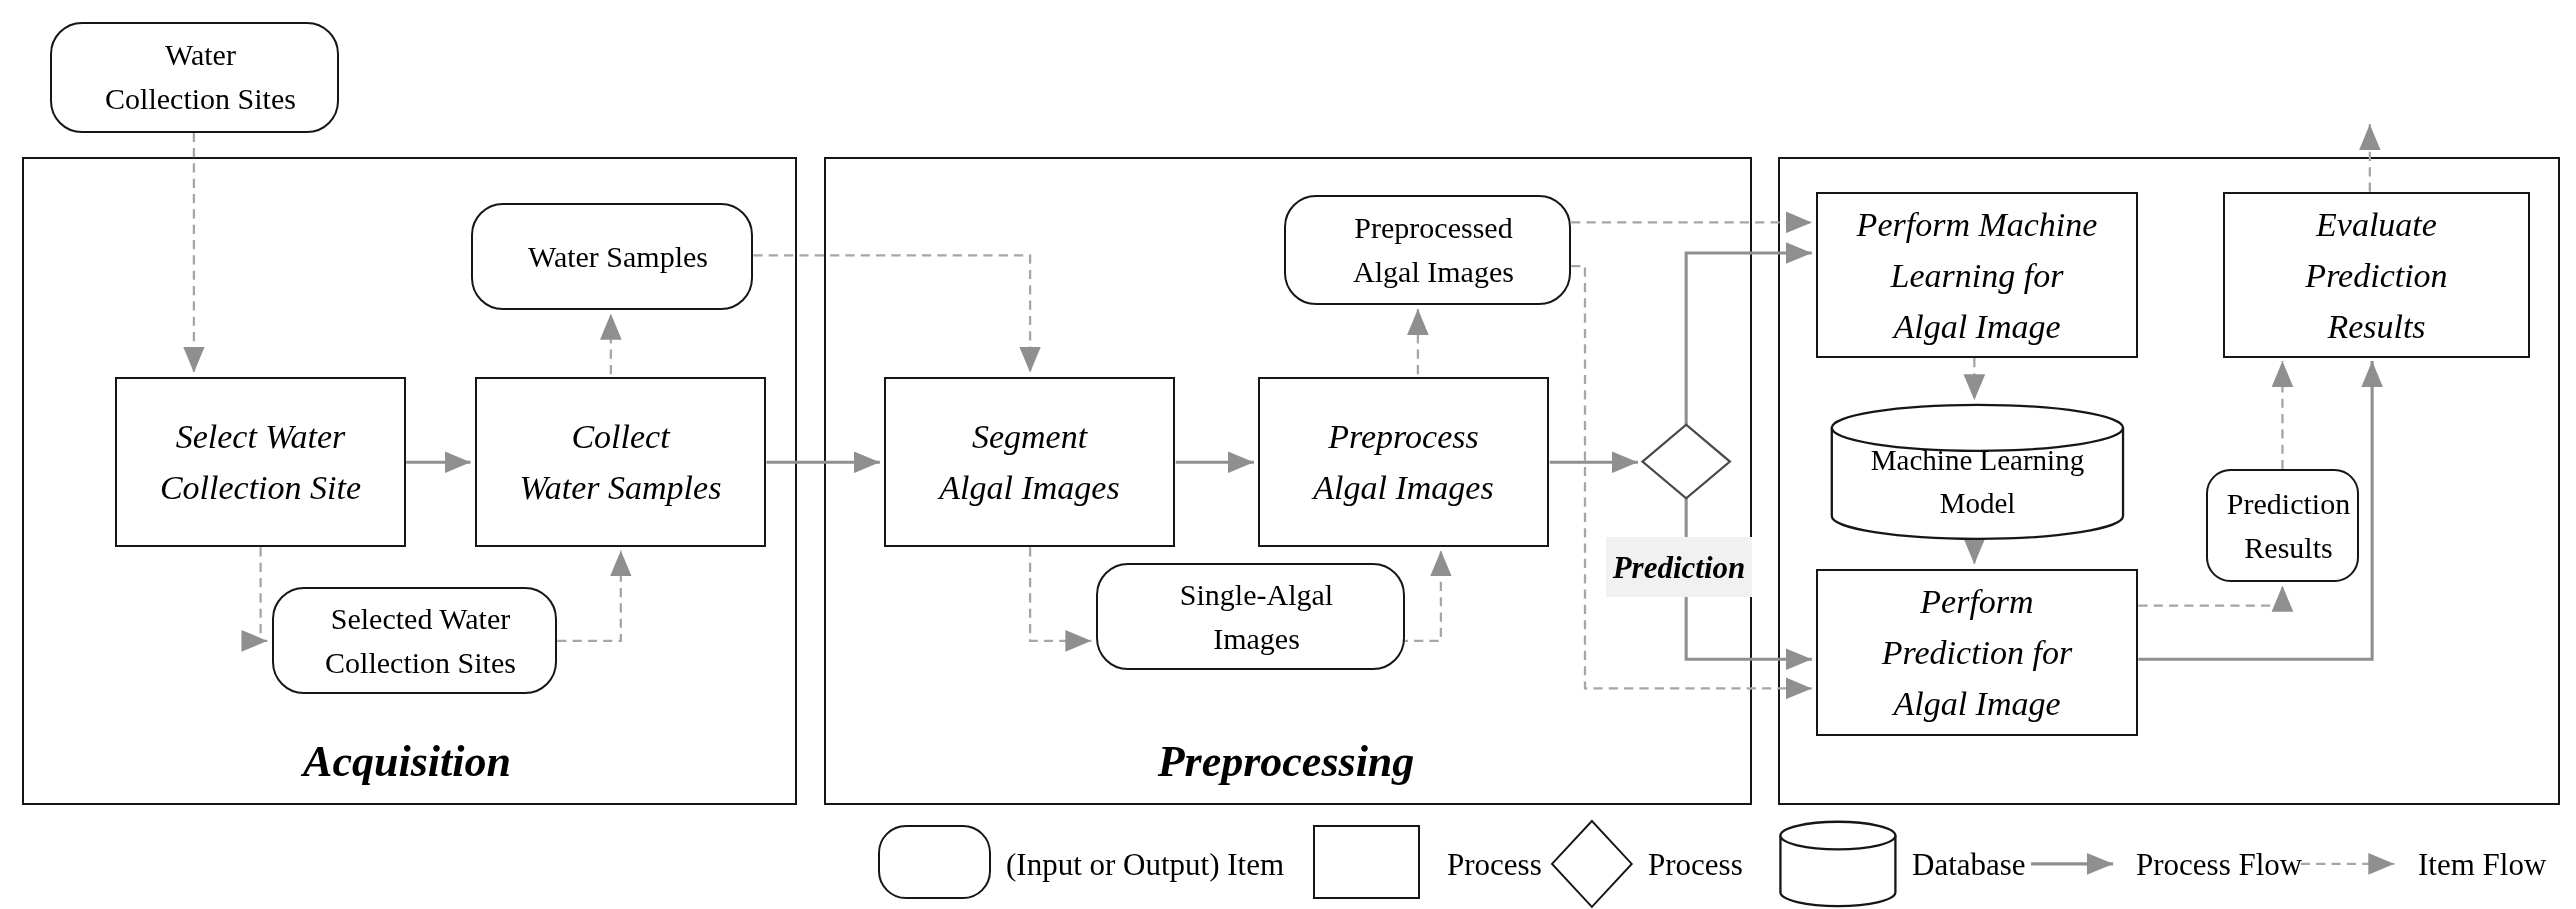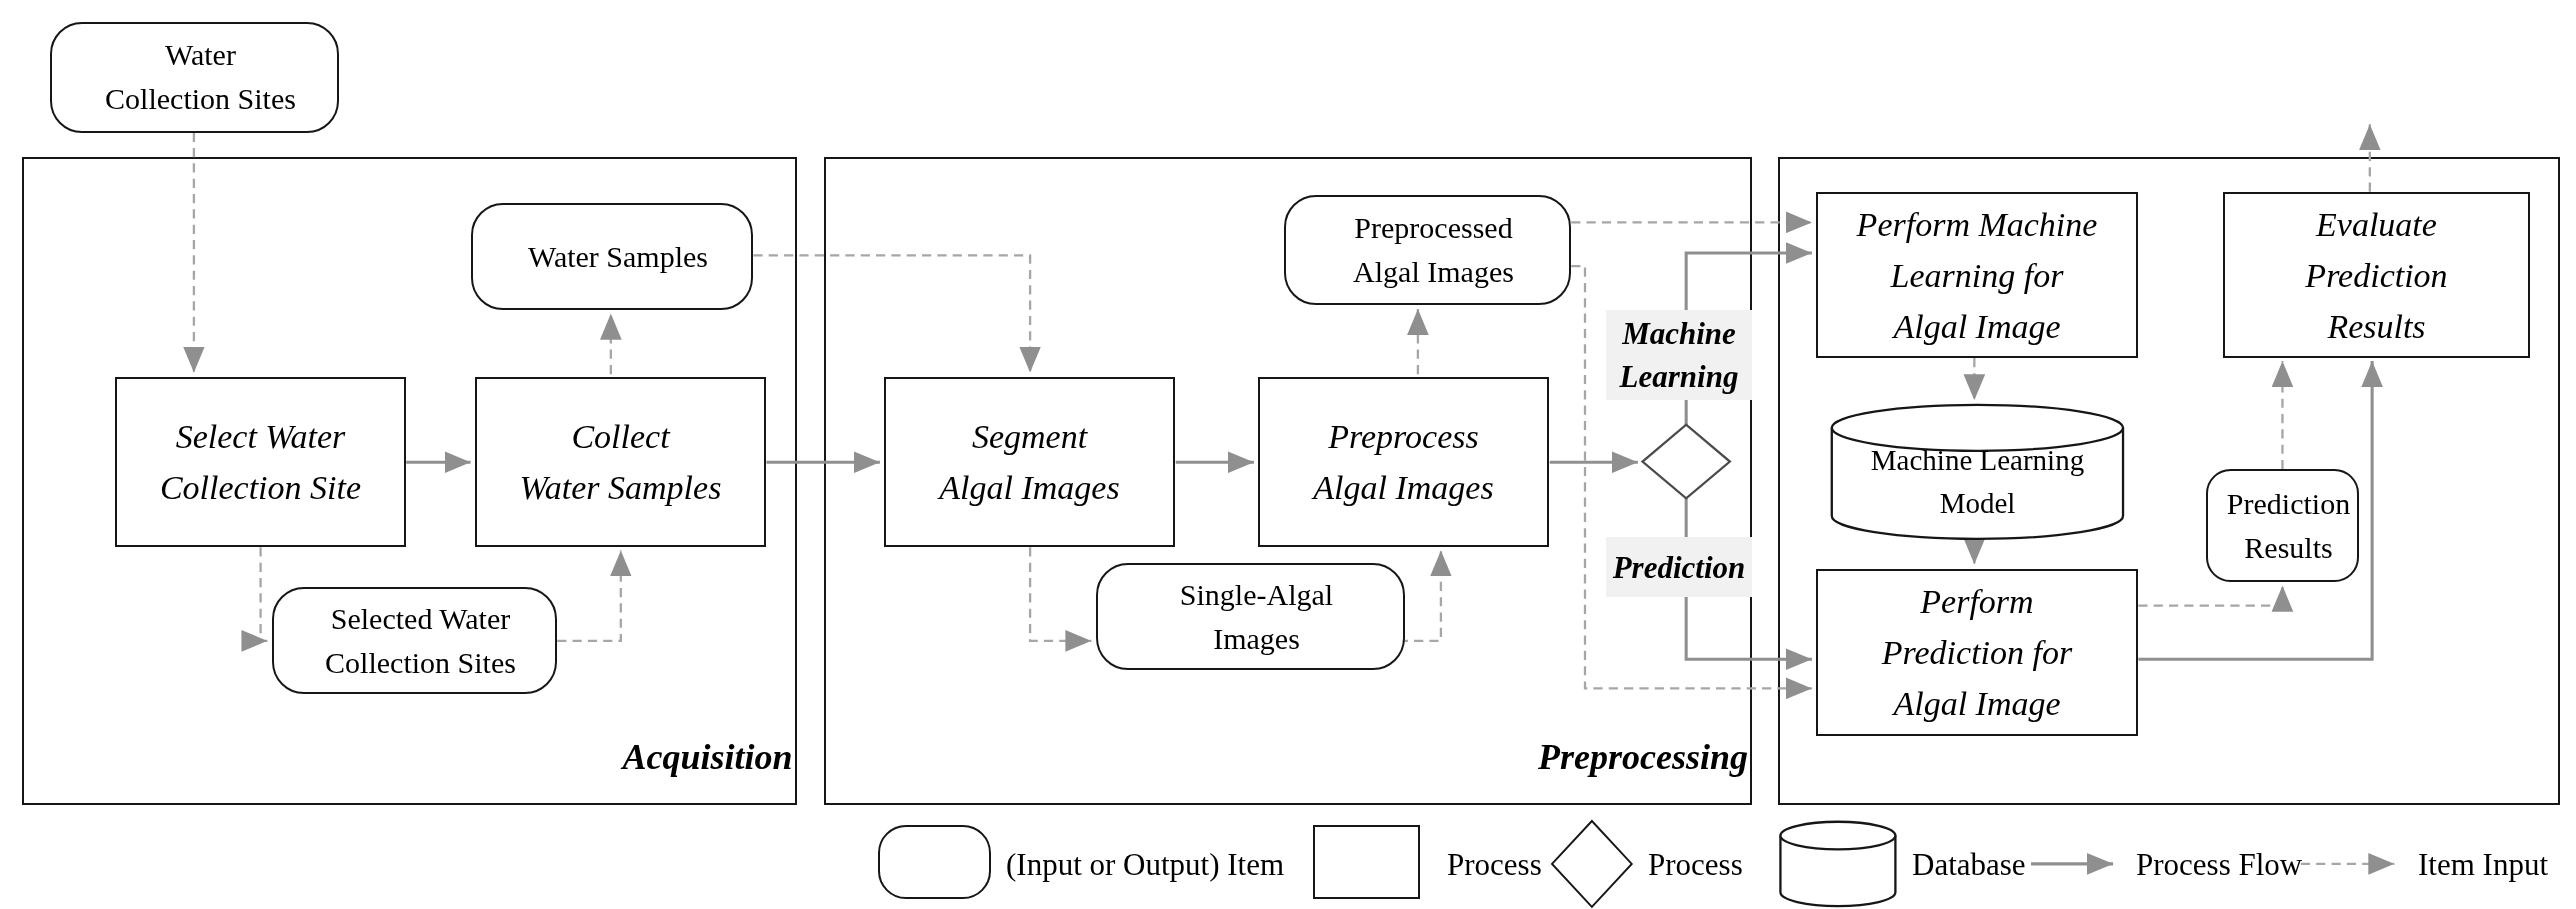--- a/index.html
+++ b/index.html
@@ -25,22 +25,22 @@
     position:absolute;display:flex;align-items:center;justify-content:center;
     text-align:center;z-index:2;
   }
   .dbtext .txt{font-size:29px;line-height:43px;}
   .branch{
     position:absolute;display:flex;align-items:center;justify-content:center;
     text-align:center;background:#f1f1f1;z-index:2;
   }
   .branch .txt{font-weight:bold;font-style:italic;font-size:31px;line-height:43px;}
   .section-label{
-    position:absolute;text-align:right;font-weight:bold;font-style:italic;
-    font-size:36px;z-index:2;
+    position:absolute;text-align:center;font-weight:bold;font-style:italic;
+    font-size:44px;z-index:2;
   }
   .legend-text{
     position:absolute;font-size:31px;line-height:40px;height:40px;z-index:2;
     white-space:nowrap;
   }
 </style>
 </head>
 <body>
 
 <div class="stage">
@@ -151,39 +151,35 @@
     <span class="txt">Perform
 Prediction for
 Algal Image</span>
   </div>
 
   <div class="dbtext" style="left:1832px;top:429px;width:291px;height:106px">
     <span class="txt">Machine Learning
 Model</span>
   </div>
 
-  <div class="branch" style="left:1606px;top:310px;width:146px;height:90px">
-    <span class="txt">Machine
-Learning</span>
-  </div>
   <div class="branch" style="left:1606px;top:537px;width:146px;height:60px">
     <span class="txt">Prediction</span>
   </div>
 
   <div class="section-label" style="left:21.5px;top:736px;width:771px">Acquisition</div>
   <div class="section-label" style="left:824px;top:736px;width:924px">Preprocessing</div>
 
   <div class="node item" style="left:878px;top:825px;width:113px;height:74px;border-radius:28px"></div>
   <div class="legend-text" style="left:1006px;top:845px">(Input or Output) Item</div>
 
   <div class="node process" style="left:1313px;top:825px;width:107px;height:74px"></div>
   <div class="legend-text" style="left:1447px;top:845px">Process</div>
 
   <div class="legend-text" style="left:1648px;top:845px">Process</div>
 
   <div class="legend-text" style="left:1912px;top:845px">Database</div>
 
   <div class="legend-text" style="left:2136px;top:845px">Process Flow</div>
 
-  <div class="legend-text" style="left:2418px;top:845px">Item Input</div>
+  <div class="legend-text" style="left:2418px;top:845px">Item Flow</div>
 
 </div>
 
 
 </body></html>

